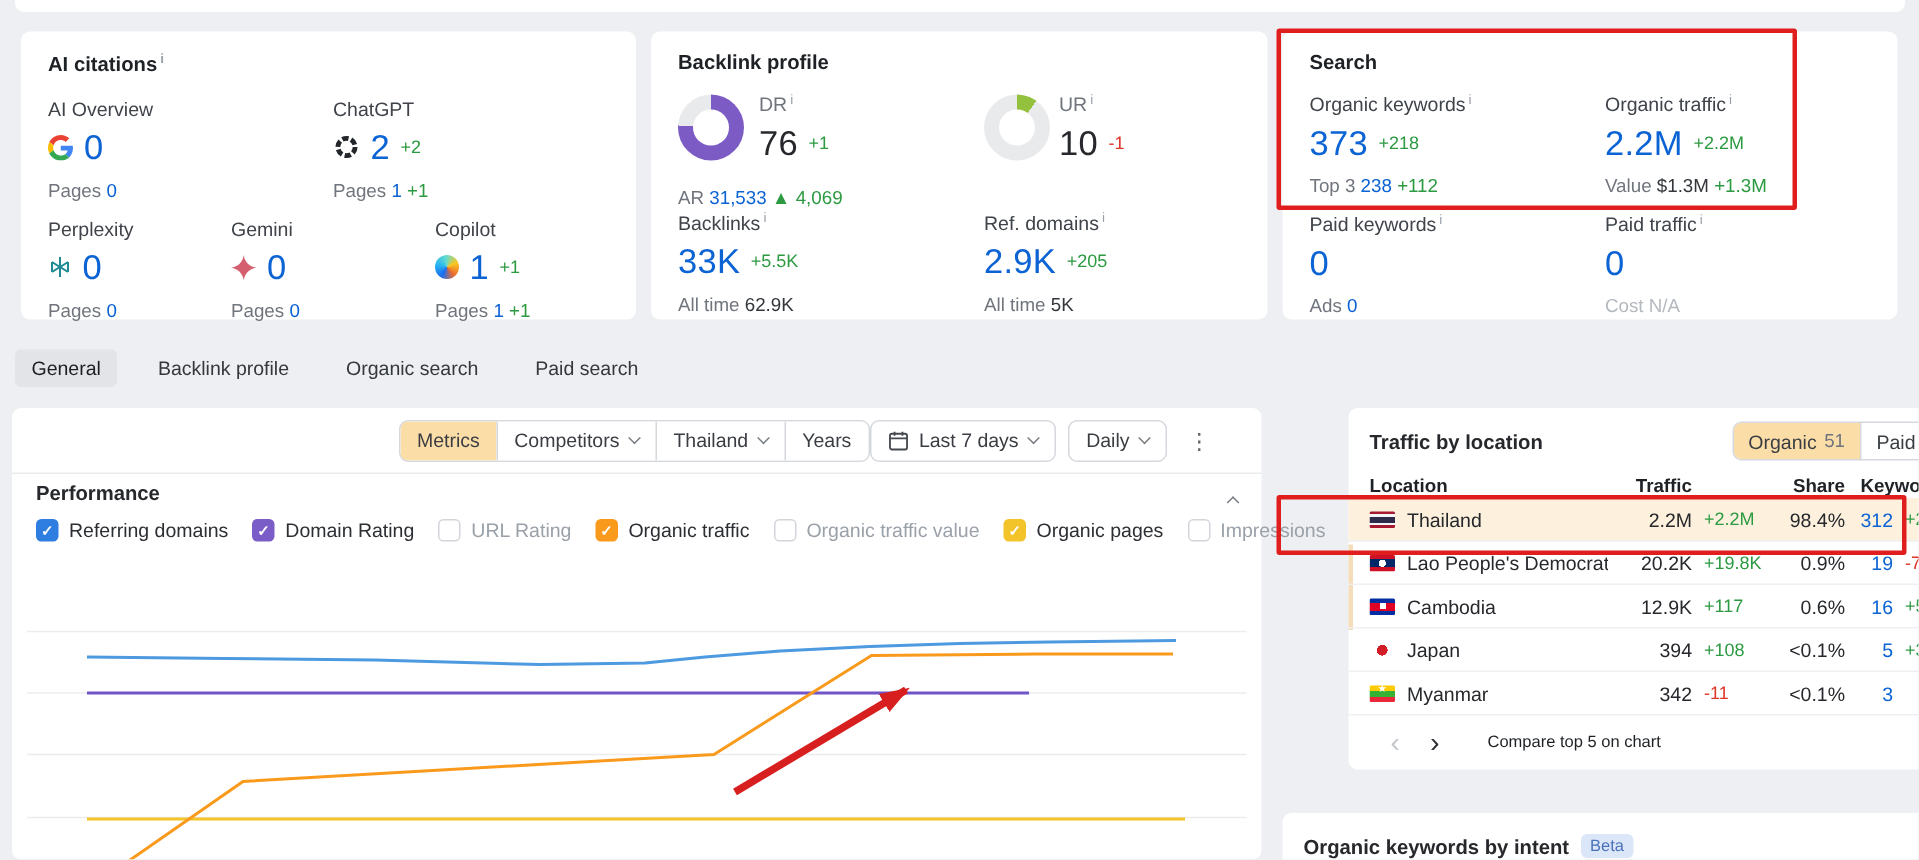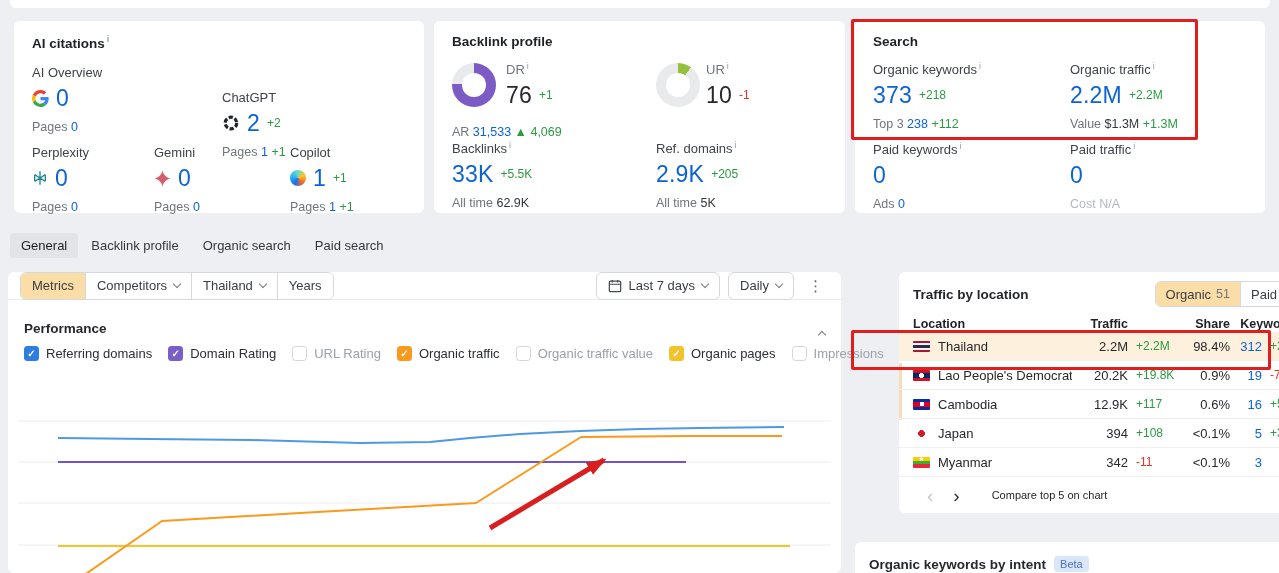--- a/index.html
+++ b/index.html
@@ -27,28 +27,28 @@
   
   .donut { width:44px; height:44px; border-radius:50%; position:relative; }
   .donut::after { content:""; position:absolute; inset:10px; background:#fff; border-radius:50%; }
 
   
   .gdot { width:16px; height:16px; border-radius:50%;
     background:conic-gradient(from 210deg,#1a6df0,#27b4f2,#62dbd2,#f8c822,#ee6c2d,#1a6df0); }
   .star-ic svg, .px-ic svg { display:block; }
 
   
-  .tabs { position:absolute; left:10px; top:233px; display:flex; gap:2px; align-items:center; }
+  .tabs { position:absolute; left:10px; top:233px; display:flex; gap:16px; align-items:center; }
   .tab { padding:5px 11px; border-radius:4px; color:#34373c; font-size:13px; cursor:pointer; white-space:nowrap; }
   .tab.active { background:#e2e4e8; color:#1c1e22; }
 
   
   .panel-main { left:8px; top:272px; width:833px; height:301px; }
-  .filterbar { position:absolute; left:0; top:0; right:0; height:28px; border-bottom:1px solid #e9ebee;
-    display:flex; align-items:center; justify-content:space-between; padding:0 12px; }
+  .filterbar { position:absolute; left:0; top:0; right:0; height:44px; border-bottom:1px solid #e9ebee;
+    display:flex; align-items:center; justify-content:flex-end; padding:0 28px; }
   .seg-group { display:flex; border:1px solid #d5d8dd; border-radius:6px; overflow:hidden; height:28px; }
   .seg { padding:5px 11px; font-size:13px; color:#3a3d42; background:#fff; border-left:1px solid #d5d8dd;
     display:flex; align-items:center; white-space:nowrap; cursor:pointer; }
   .seg:first-child { border-left:none; }
   .seg.active { background:#fbdda8; }
   .chev { width:6px; height:6px; border-right:1.6px solid #777c83; border-bottom:1.6px solid #777c83;
     display:inline-block; transform:rotate(45deg); margin-left:7px; margin-bottom:3px; }
   .chev.up { transform:rotate(-135deg); margin:0; }
   .rt-controls { display:flex; align-items:center; gap:8px; }
   .pill { display:flex; align-items:center; border:1px solid #d5d8dd; border-radius:6px; height:28px;
@@ -118,21 +118,21 @@
             <path fill="#4285F4" d="M47 24.6c0-1.6-.2-3.1-.4-4.6H24v9h12.9c-.6 3-2.3 5.5-4.8 7.2l7.7 6C44.4 38 47 31.9 47 24.6z"></path>
             <path fill="#FBBC05" d="M10.5 28.6c-.5-1.5-.8-3-.8-4.6s.3-3.1.8-4.6l-8-6.2C.9 16.5 0 20.1 0 24s.9 7.5 2.6 10.8l7.9-6.2z"></path>
             <path fill="#34A853" d="M24 48c6.5 0 11.9-2.1 15.9-5.8l-7.7-6c-2.2 1.5-4.9 2.3-8.2 2.3-6.3 0-11.6-4.2-13.5-9.9l-8 6.2C6.5 42.6 14.6 48 24 48z"></path>
           </svg>
         </span>
       <span class="bignum">0</span>
     </div>
     <div class="subrow"><span>Pages</span> <span class="bl">0</span></div>
   </div>
 
-  <div class="mblock" style="left:208px; top:44px;margin-top:25px;">
+  <div class="mblock" style="left:208px; top:44px;">
     <div class="mlabel">ChatGPT</div>
     <div class="vrow">
       <span style="display:flex;">
           <svg width="18" height="18" viewBox="0 0 20 20">
             <circle cx="10" cy="10" r="6.4" fill="none" stroke="#23272b" stroke-width="3.6" stroke-dasharray="4.7 2"></circle>
           </svg>
         </span>
       <span class="bignum">2</span>
       <span class="delta">+2</span>
     </div>

